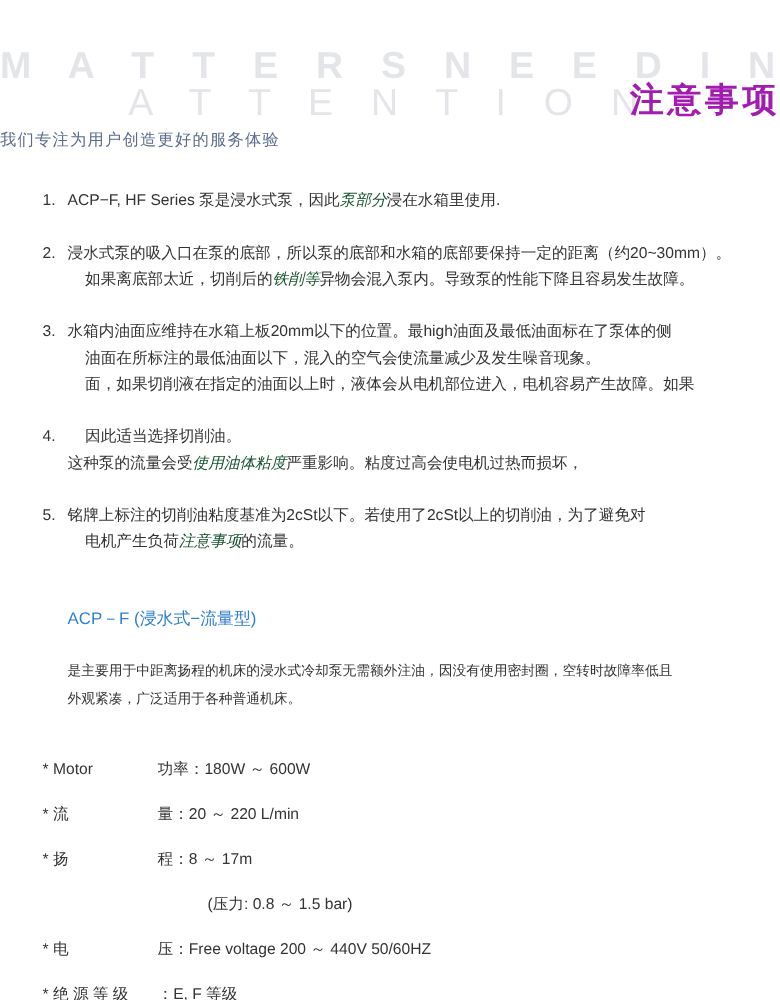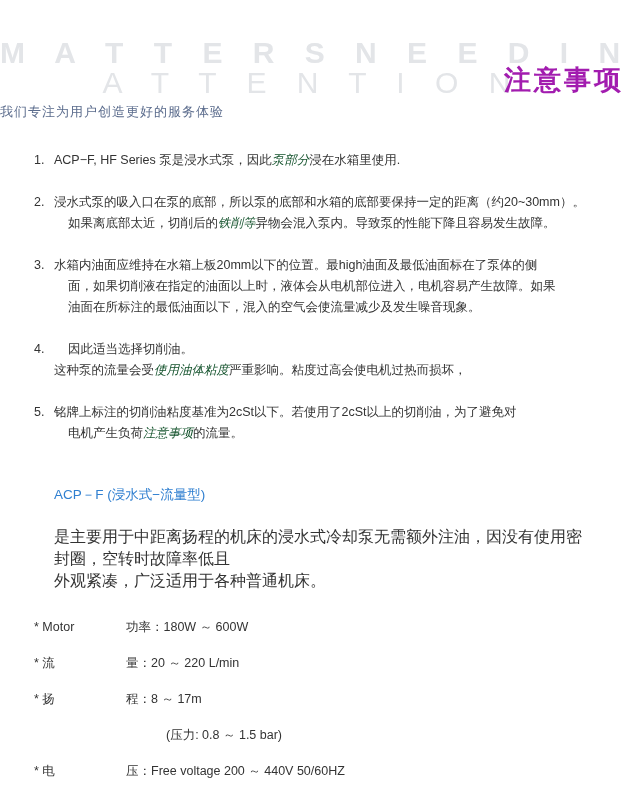--- a/index.html
+++ b/index.html
@@ -115,24 +115,24 @@
   .section {
     padding: 0 30px 0 54px;
     margin-top: 42px;
   }
   .section-title {
     font-size: 13.5px;
     color: #2f7fd0;
     margin-bottom: 22px;
   }
   .section-desc {
-    font-size: 16px;
+    font-size: 11px;
     line-height: 22px;
     color: #333333;
-    margin-bottom: 26px;
+    margin-bottom: 36px;
   }
   .section-desc .ln {
     display: block;
   }
 
   
   .specs {
     padding: 0 30px 0 34px;
   }
   .spec-row {
@@ -180,22 +180,22 @@
         <div class="note-num">2.</div>
         <div class="note-body">
           <span class="ln"><span>浸水式泵的吸入口在泵的底部，所以泵的底部和水箱的底部要保持一定的距离（约20~30mm）。</span></span>
           <span class="ln indent"><span>如果离底部太近，切削后的</span><span class="hl">铁削等</span><span>异物会混入泵内。导致泵的性能下降且容易发生故障。</span></span>
         </div>
       </div>
       <div class="note-item">
         <div class="note-num">3.</div>
         <div class="note-body">
           <span class="ln"><span>水箱内油面应维持在水箱上板20mm以下的位置。最high油面及最低油面标在了泵体的侧</span></span>
+          <span class="ln indent"><span>油面在所标注的最低油面以下，混入的空气会使流量减少及发生噪音现象。</span></span>
           <span class="ln indent"><span>面，如果切削液在指定的油面以上时，液体会从电机部位进入，电机容易产生故障。如果</span></span>
-          <span class="ln indent"><span>油面在所标注的最低油面以下，混入的空气会使流量减少及发生噪音现象。</span></span>
         </div>
       </div>
       <div class="note-item">
         <div class="note-num">4.</div>
         <div class="note-body">
           <span class="ln indent"><span>因此适当选择切削油。</span></span>
           <span class="ln"><span>这种泵的流量会受</span><span class="hl">使用油体粘度</span><span>严重影响。粘度过高会使电机过热而损坏，</span></span>
         </div>
       </div>
       <div class="note-item">

